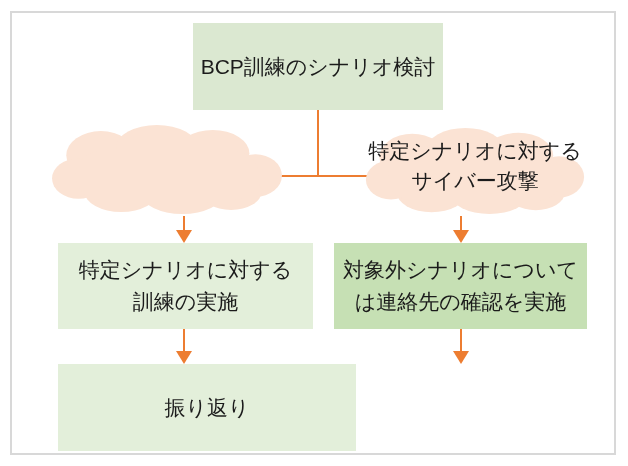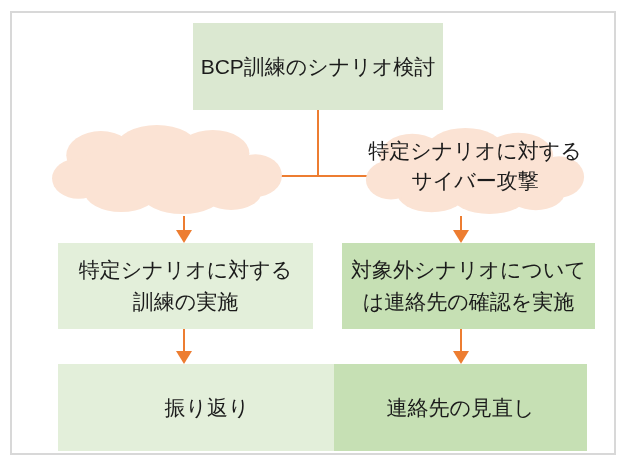--- a/index.html
+++ b/index.html
@@ -20,21 +20,21 @@
     position: absolute;
     display: flex; align-items: center; justify-content: center;
     text-align: center;
     font-size: 21px; line-height: 32px;
     white-space: pre-line;
   }
   .top-box    { left: 193px; top: 23px;  width: 250px; height: 87px; background: var(--box-green-top, #dbe8d1); }
   .light-box  { background: var(--box-green-light, #e3efda); }
   .medium-box { background: var(--box-green-medium, #c6e0b4); }
   .mid-left   { left: 58px;  top: 243px; width: 255px; height: 86px; }
-  .mid-right  { left: 342px; top: 243px; width: 253px; height: 86px; }
+  .mid-right  { left: 334px; top: 243px; width: 253px; height: 86px; }
   .bot-left   { left: 58px;  top: 364px; width: 298px; height: 87px; }
   .bot-right  { left: 334px; top: 364px; width: 253px; height: 87px; }
 
   .connector { position: absolute; background: var(--connector-orange, #ed7d31); z-index: 1; }
   .conn-v { left: 317px; top: 110px; width: 2px;  height: 66px; }
   .conn-h { left: 272px; top: 175px; width: 102px; height: 2px; }
 
   .cloud { position: absolute; z-index: 2; }
   .cloud svg { position: absolute; left: 0; top: 0; width: 100%; height: 100%; }
   .cloud .cloud-text {
@@ -127,17 +127,14 @@
     <div class="head"></div>
   </div>
   <div class="arrow arrow-br">
     <div class="stem"></div>
     <div class="head"></div>
   </div>
 
   <div class="box light-box bot-left">
     <span>振り返り</span>
   </div>
-  <div class="box medium-box bot-right">
-    <span>連絡先の見直し</span>
-  </div>
 
 </div>
 
 </body></html>

